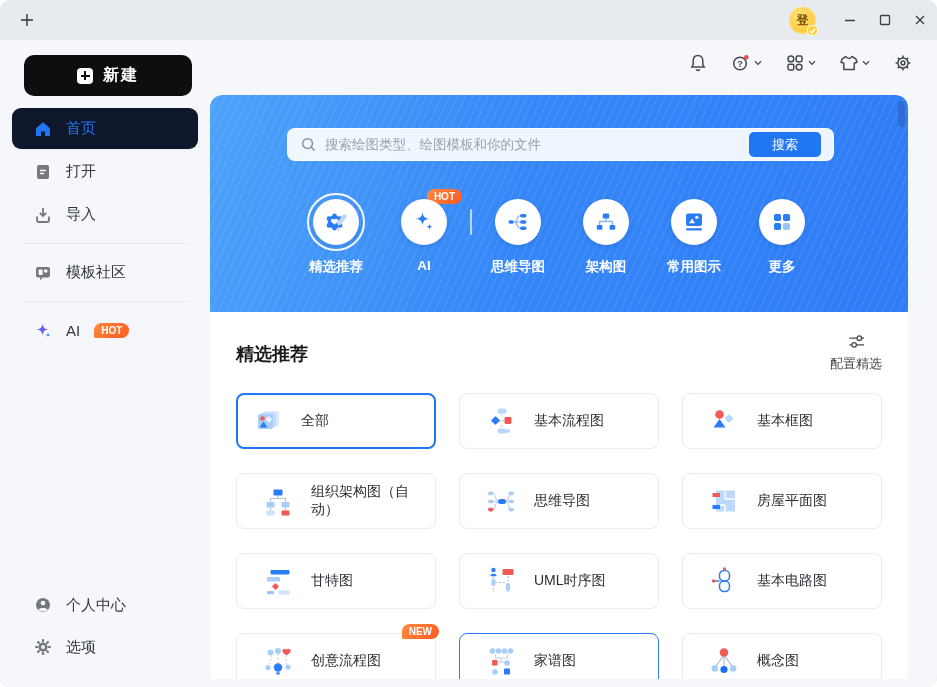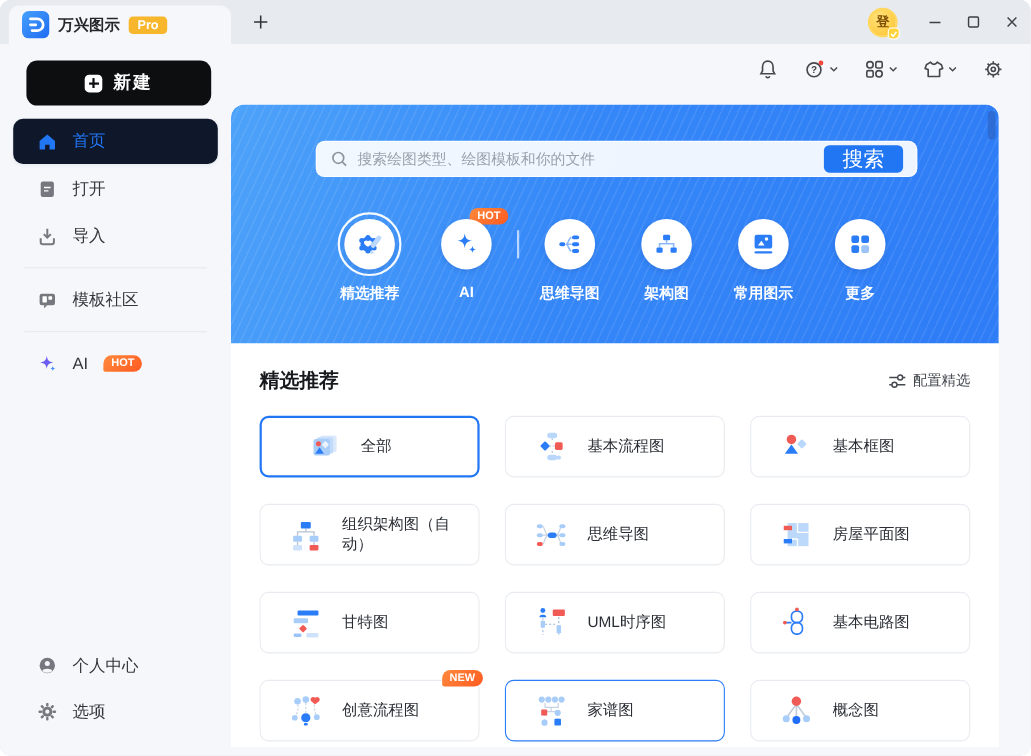--- a/index.html
+++ b/index.html
@@ -44,64 +44,49 @@
   
   .content { position:absolute; left:210px; top:55px; width:698px; height:584px; background:#fff; border-radius:12px 12px 0 0; overflow:hidden; }
   .banner { position:relative; height:217px; background:linear-gradient(105deg,#4da2f9 0%,#3587f8 45%,#2e7cf6 100%); border-radius:12px 12px 0 0; }
   .banner::before { content:""; position:absolute; inset:0; border-radius:12px 12px 0 0;
      background:repeating-linear-gradient(115deg, rgba(255,255,255,.08) 0 1.5px, rgba(255,255,255,0) 1.5px 7px); }
   .scrollthumb { position:absolute; top:6px; right:3px; width:7px; height:26px; border-radius:4px; background:#2e68cf; opacity:.85; cursor:pointer; }
 
   .search-wrap { position:absolute; left:77px; top:33px; width:547px; height:33px; background:rgba(255,255,255,.92); border:1px solid rgba(255,255,255,.9); border-radius:8px; display:flex; align-items:center; padding:0 12px 0 12px; }
   .search-wrap input { flex:1; border:none; outline:none; background:transparent; font-size:13.5px; color:#3a3f45; font-family:inherit; }
   .search-wrap input::placeholder { color:#98a1ab; }
-  .search-btn { width:72px; height:25px; background:#2176f3; border:none; border-radius:5px; color:#fff; font-size:19px; font-family:inherit; cursor:pointer;text-align:center; }
+  .search-btn { width:72px; height:25px; background:#2176f3; border:none; border-radius:5px; color:#fff; font-size:13px; font-family:inherit; cursor:pointer;text-align:center; }
 
   .cats { position:absolute; left:0; right:0; top:104px; display:flex; justify-content:center; }
   .cat { width:88px; display:flex; flex-direction:column; align-items:center; cursor:pointer; position:relative; }
   .cat-circle { position:relative; width:46px; height:46px; border-radius:50%; background:#fff; display:flex; align-items:center; justify-content:center; box-shadow:0 2px 5px rgba(20,60,140,.18); }
   .cat.selected .cat-circle::after { content:""; position:absolute; inset:-6px; border-radius:50%; border:2px solid rgba(255,255,255,.95); }
   .cat-label { margin-top:13px; font-size:13.5px; font-weight:700; color:#fff; }
   .cat-hot { position:absolute; top:-10px; right:6px; }
   .cats-divider { width:2px; height:26px; margin:10px 2px 0; border-radius:1px; background:rgba(255,255,255,.65); }
 
   .featured { padding:22px 26px 0; }
   .featured-head { display:flex; align-items:center; justify-content:space-between; }
   .featured-title { font-size:18px; font-weight:800; color:#17191d; }
-  .config-btn { display:flex; align-items:center; gap:6px; font-size:13px; color:#40454b; cursor:pointer; }
+  .config-btn { display:flex; align-items:center; gap:6px; font-size:13px; color:#40454b; cursor:pointer;flex-direction:column; }
 
   .grid { margin-top:20px; display:grid; grid-template-columns:repeat(3,200px); grid-auto-rows:56px; gap:24px 23px; }
   .card { position:relative; background:#fff; border:1px solid #e8ebef; border-radius:8px; display:flex; align-items:center; gap:18px; padding-left:26px; cursor:pointer; }
-  .card.selected { border:2px solid #2176f3; padding-left:42px; }
+  .card.selected { border:2px solid #2176f3; padding-left:15px; }
   .card.hovered { border:1.5px solid #2b7cf7; }
   .card-label { font-size:14px; color:#2a2e34; }
   .card-icon { width:30px; height:30px; flex:none; }
   .card-new { position:absolute; top:-10px; right:-4px; }
 </style>
 </head>
 <body>
 
 <div class="window">
 
   <div class="tabbar">
-    <div class="tab">
-      <svg class="tab-logo" viewBox="0 0 26 26">
-        <defs>
-            <linearGradient id="lg" x1="0" y1="0" x2="1" y2="1">
-          <stop offset="0" stop-color="#47a0fd"></stop>
-              <stop offset="1" stop-color="#1e6bf2"></stop>
-        </linearGradient>
-          </defs>
-        <rect width="26" height="26" rx="6.5" fill="url(#lg)"></rect>
-        <path d="M8 7.5 H14.5 A5.5 5.5 0 0 1 14.5 18.5 H9.5" stroke="#fff" stroke-width="2.6" fill="none" stroke-linecap="round"></path>
-        <path d="M8 13 H13" stroke="#fff" stroke-width="2.6" stroke-linecap="round"></path>
-      </svg>
-      <span class="tab-title">万兴图示</span>
-      <span class="pro-badge">Pro</span>
-    </div>
     <div class="newtab-btn">
       <svg width="16" height="16" viewBox="0 0 16 16">
         <path d="M8 2 V14 M2 8 H14" stroke="#30343a" stroke-width="1.4"></path>
       </svg>
     </div>
     <div class="tabbar-right">
       <div class="avatar">
         <span>登</span>
         <span class="avatar-badge">
             <svg width="7" height="6" viewBox="0 0 7 6">

